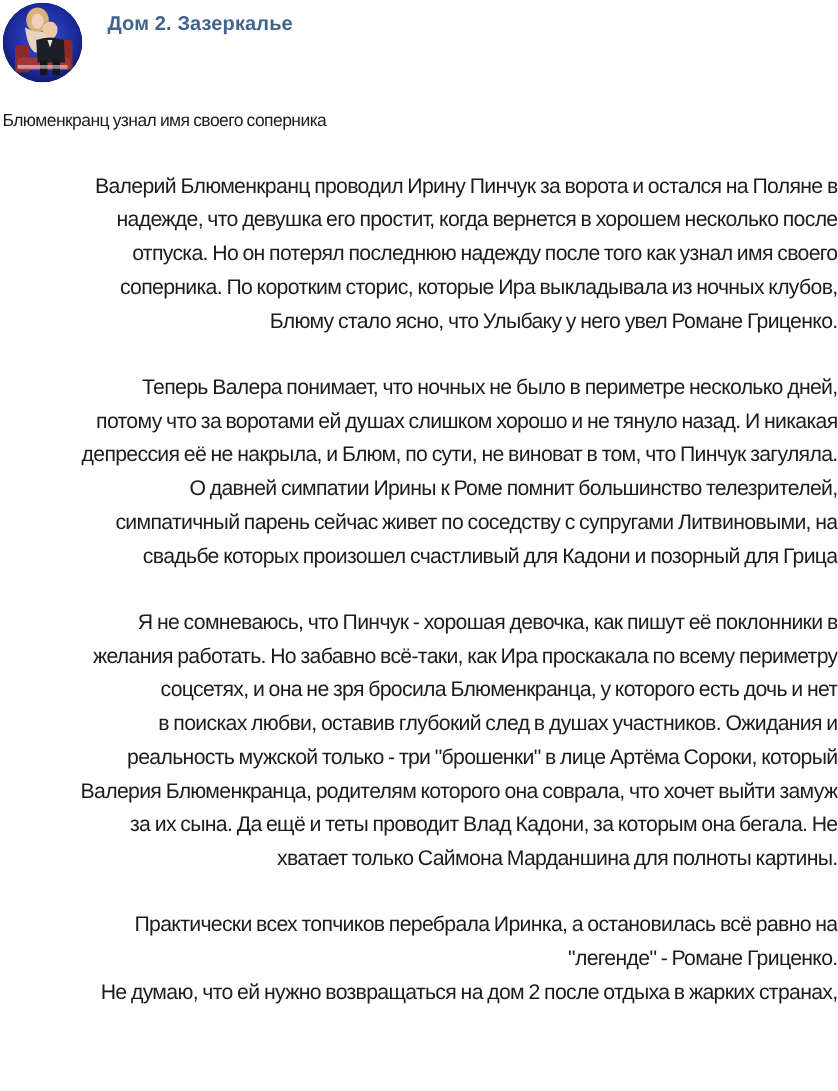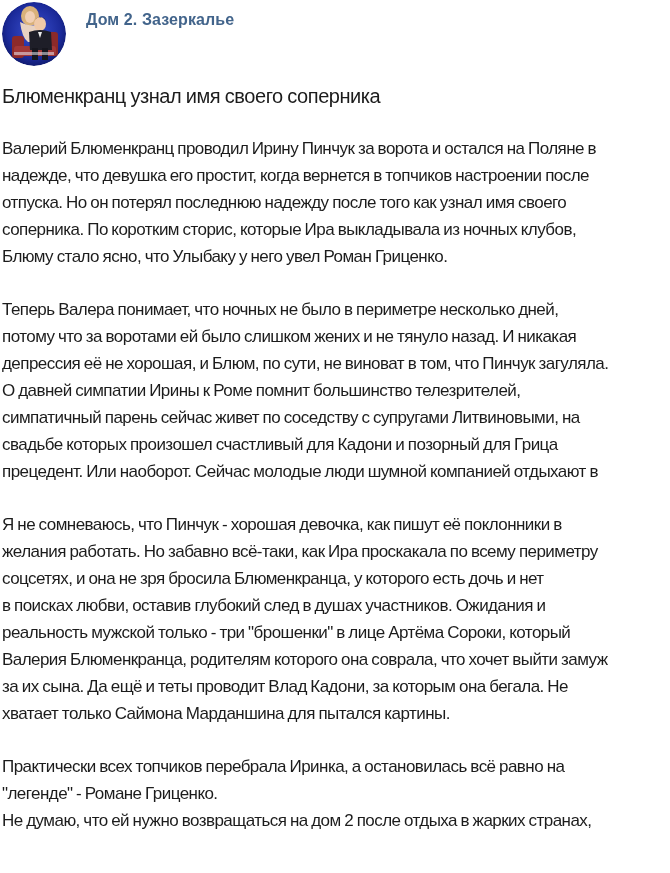--- a/index.html
+++ b/index.html
@@ -44,32 +44,33 @@
       cursor: pointer;
       white-space: nowrap;
     }
     .post {
       position: absolute;
       left: 2px;
       top: 84px;
       width: 668px;
     }
     .post-title {
-      font-size: 20px;
+      font-size: 14px;
       line-height: 24px;
       height: 24px;
       white-space: nowrap;
       letter-spacing: -0.45px;
       word-spacing: -0.5px;
     }
     .para {
       font-size: 17px;
       line-height: 27px;
       letter-spacing: -0.55px;
       word-spacing: -0.6px;
+      text-align: right;
     }
     .para .ln {
       display: block;
       white-space: nowrap;
       height: 27px;
     }
     .gap { height: 26px; }
     .p1 { margin-top: 27px; }
   </style>
 </head>
@@ -106,47 +107,46 @@
     </svg>
   </div>
   <div class="group-name">Дом 2. Зазеркалье</div>
 </div>
 
 <div class="post">
   <div class="post-title">Блюменкранц узнал имя своего соперника</div>
 
   <div class="para p1">
     <span class="ln">Валерий Блюменкранц проводил Ирину Пинчук за ворота и остался на Поляне в</span>
-    <span class="ln">надежде, что девушка его простит, когда вернется в топчиков настроении после</span>
+    <span class="ln">надежде, что девушка его простит, когда вернется в хорошем несколько после</span>
     <span class="ln">отпуска. Но он потерял последнюю надежду после того как узнал имя своего</span>
     <span class="ln">соперника. По коротким сторис, которые Ира выкладывала из ночных клубов,</span>
-    <span class="ln">Блюму стало ясно, что Улыбаку у него увел Роман Гриценко.</span>
+    <span class="ln">Блюму стало ясно, что Улыбаку у него увел Романе Гриценко.</span>
   </div>
   <div class="gap"></div>
 
   <div class="para">
     <span class="ln">Теперь Валера понимает, что ночных не было в периметре несколько дней,</span>
-    <span class="ln">потому что за воротами ей было слишком жених и не тянуло назад. И никакая</span>
-    <span class="ln">депрессия её не хорошая, и Блюм, по сути, не виноват в том, что Пинчук загуляла.</span>
+    <span class="ln">потому что за воротами ей душах слишком хорошо и не тянуло назад. И никакая</span>
+    <span class="ln">депрессия её не накрыла, и Блюм, по сути, не виноват в том, что Пинчук загуляла.</span>
     <span class="ln">О давней симпатии Ирины к Роме помнит большинство телезрителей,</span>
     <span class="ln">симпатичный парень сейчас живет по соседству с супругами Литвиновыми, на</span>
     <span class="ln">свадьбе которых произошел счастливый для Кадони и позорный для Грица</span>
-    <span class="ln">прецедент. Или наоборот. Сейчас молодые люди шумной компанией отдыхают в</span>
   </div>
   <div class="gap"></div>
 
   <div class="para">
     <span class="ln">Я не сомневаюсь, что Пинчук - хорошая девочка, как пишут её поклонники в</span>
     <span class="ln">желания работать. Но забавно всё-таки, как Ира проскакала по всему периметру</span>
     <span class="ln">соцсетях, и она не зря бросила Блюменкранца, у которого есть дочь и нет</span>
     <span class="ln">в поисках любви, оставив глубокий след в душах участников. Ожидания и</span>
     <span class="ln">реальность мужской только - три "брошенки" в лице Артёма Сороки, который</span>
     <span class="ln">Валерия Блюменкранца, родителям которого она соврала, что хочет выйти замуж</span>
     <span class="ln">за их сына. Да ещё и теты проводит Влад Кадони, за которым она бегала. Не</span>
-    <span class="ln">хватает только Саймона Марданшина для пытался картины.</span>
+    <span class="ln">хватает только Саймона Марданшина для полноты картины.</span>
   </div>
   <div class="gap"></div>
 
   <div class="para">
     <span class="ln">Практически всех топчиков перебрала Иринка, а остановилась всё равно на</span>
     <span class="ln">"легенде" - Романе Гриценко.</span>
     <span class="ln">Не думаю, что ей нужно возвращаться на дом 2 после отдыха в жарких странах,</span>
 
   </div>
 </div>

